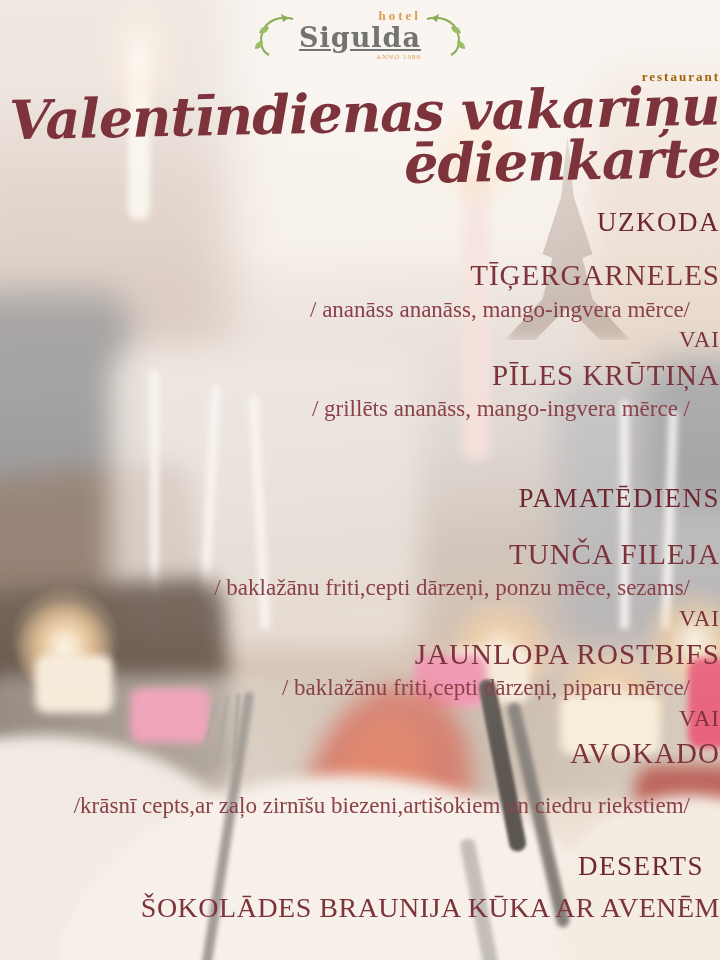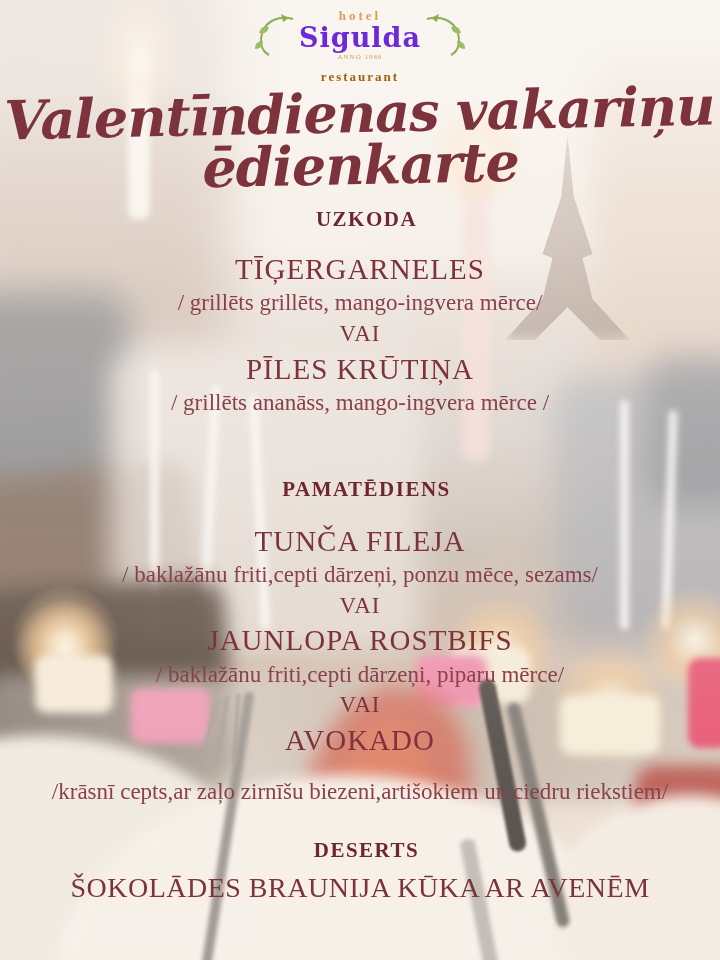--- a/index.html
+++ b/index.html
@@ -60,31 +60,31 @@
   .ft2{left:220px;top:695px;transform:rotate(9deg);}
   .ft3{left:234px;top:693px;transform:rotate(4deg);}
   .knife-handle{left:494px;top:678px;width:17px;height:175px;background:#35302c;transform:rotate(-11deg);border-radius:9px;filter:blur(1.5px);}
   .knife-blade{left:472px;top:838px;width:15px;height:135px;background:#b9b4ae;transform:rotate(-11deg);border-radius:6px;filter:blur(2px);}
   .knife2{left:532px;top:700px;width:13px;height:230px;background:#6d6862;transform:rotate(-13deg);border-radius:7px;filter:blur(2px);}
   .overlay{position:absolute;inset:0;background:linear-gradient(180deg,
      rgba(250,246,242,.84) 0%,rgba(250,246,242,.8) 9%,rgba(249,243,238,.62) 20%,
      rgba(247,240,234,.48) 34%,rgba(245,236,230,.4) 50%,rgba(244,234,227,.3) 64%,
      rgba(243,233,226,.22) 78%,rgba(243,233,226,.18) 100%);}
   
-  .content{position:absolute;inset:0;text-align:center;color:#7c333c;}
+  .content{position:absolute;inset:0;text-align:right;color:#7c333c;}
   .logo{padding-top:9px;line-height:1;}
   .logo-row{display:flex;justify-content:center;align-items:center;gap:4px;}
   .logo-hotel{font-size:13px;color:#df9c50;letter-spacing:3px;font-weight:bold;}
-  .logo-name{font-size:27px;color:#6d28d9;font-weight:bold;letter-spacing:1px;font-family:"DejaVu Serif",serif;margin-top:2px;}
+  .logo-name{font-size:27px;color:#737373;font-weight:bold;letter-spacing:1px;font-family:"DejaVu Serif",serif;margin-top:2px;text-decoration:underline;}
   .logo-anno{font-size:7px;color:#d9a050;letter-spacing:1px;margin-top:3px;}
   .logo-restaurant{font-size:13px;color:#a16207;letter-spacing:2px;margin-top:9px;font-weight:bold;}
   .title{margin:4px 0 0;font-family:"DejaVu Serif",serif;font-style:italic;font-weight:bold;
          color:#7d333b;font-size:54px;line-height:.97;transform:rotate(-1.2deg);letter-spacing:-1px;}
   .title span{display:block;}
-  h2.heading{margin:0;font-size:21px;font-weight:bold;letter-spacing:1.5px;color:#6e2630;line-height:1.1;padding-left:13px;}
+  h2.heading{margin:0;font-size:27px;font-weight:normal;letter-spacing:1.5px;color:#6e2630;line-height:1.1;padding-left:13px;}
   .sec-uzkoda h2{margin:16px 0 20px;}
   .sec-pamat h2{margin:60px 0 22px;}
   .sec-deserts h2{margin:32px 16px 8px;}
   p{margin:2px 0 0;line-height:1.25;}
   .dish{font-size:29px;letter-spacing:1px;color:#7c333c;}
   .dish-last{font-size:28px;letter-spacing:.5px;color:#7c333c;}
   .desc{font-size:23px;color:#8a414a;max-width:660px;margin-left:auto;margin-right:auto;}
   .or{font-size:23px;color:#7c333c;letter-spacing:1px;}
   .desc-tall{margin-top:20px;}
 </style>
@@ -168,21 +168,21 @@
     </header>
 
     <h1 class="title">
       <span>Valentīndienas vakariņu</span>
       <span>ēdienkarte</span>
     </h1>
 
     <section class="sec-uzkoda">
       <h2 class="heading">UZKODA</h2>
       <p class="dish">TĪĢERGARNELES</p>
-      <p class="desc">/ grillēts grillēts, mango-ingvera mērce/</p>
+      <p class="desc">/ ananāss ananāss, mango-ingvera mērce/</p>
       <p class="or">VAI</p>
       <p class="dish">PĪLES KRŪTIŅA</p>
       <p class="desc">/ grillēts ananāss, mango-ingvera mērce /</p>
     </section>
 
     <section class="sec-pamat">
       <h2 class="heading">PAMATĒDIENS</h2>
       <p class="dish">TUNČA FILEJA</p>
       <p class="desc">/ baklažānu friti,cepti dārzeņi, ponzu mēce, sezams/</p>
       <p class="or">VAI</p>

